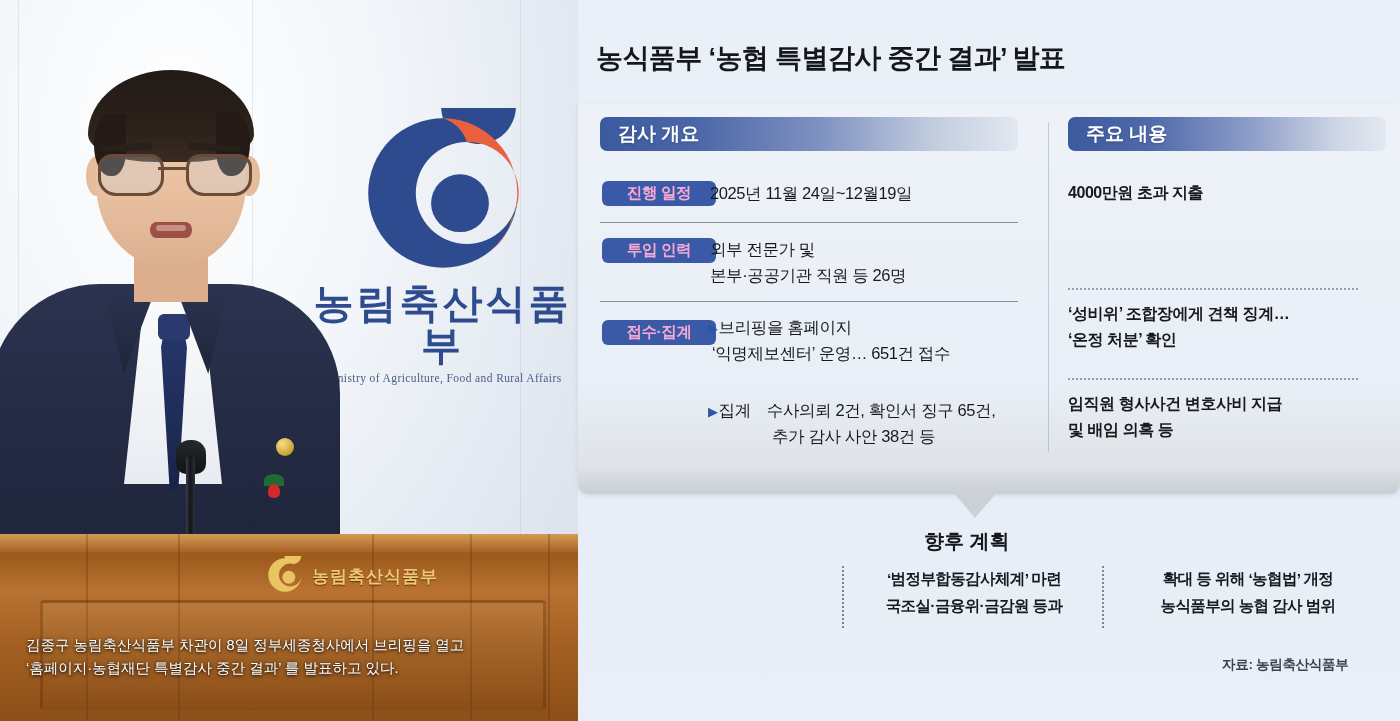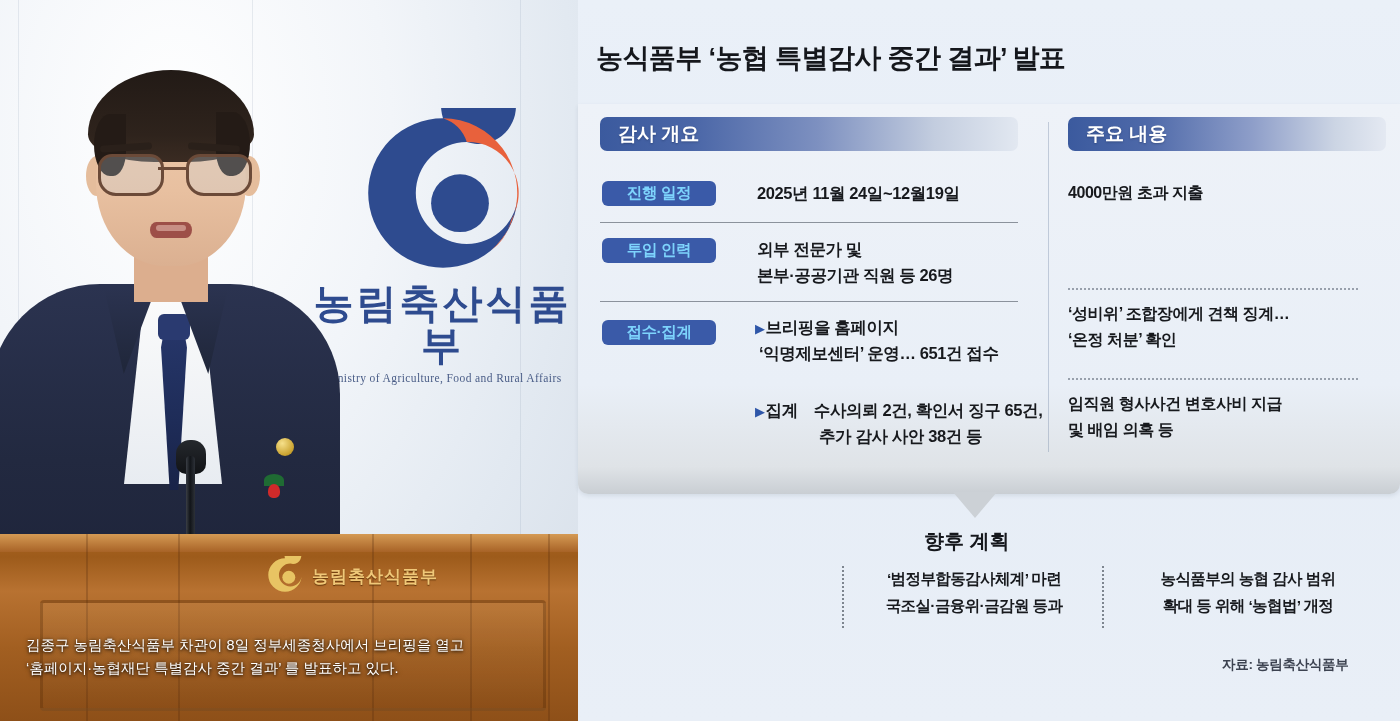--- a/index.html
+++ b/index.html
@@ -120,24 +120,24 @@
       display:flex;align-items:center;}
   .panel-head span{font-size:19px;font-weight:700;color:#fff;margin-left:18px;
       text-shadow:0 1px 2px rgba(20,35,70,.35);}
   .ph-left{left:600px;top:117px;width:418px;
       background:linear-gradient(90deg,#3b5a9e 0%,#4a66a7 22%,#7d90c0 52%,#c3cddf 80%,#e2e8f1 100%);}
   .ph-right{left:1068px;top:117px;width:318px;
       background:linear-gradient(90deg,#3b5a9e 0%,#4e69a9 25%,#8e9ec9 58%,#ccd5e4 84%,#e4e9f2 100%);}
 
   .chip{position:absolute;height:25px;border-radius:6px;background:#3a5aa8;
       display:flex;align-items:center;justify-content:center;padding:0 11px;}
-  .chip span{color:#7dd3fc;font-size:15.5px;font-weight:700;letter-spacing:-.4px;white-space:nowrap;}
-
-  .rowtext{position:absolute;color:#17191d;font-size:16.5px;font-weight:700;
-      line-height:1.58;letter-spacing:-.4px;margin-left:47px;}
+  .chip span{color:#f9a8d4;font-size:15.5px;font-weight:700;letter-spacing:-.4px;white-space:nowrap;}
+
+  .rowtext{position:absolute;color:#17191d;font-size:16.5px;font-weight:400;
+      line-height:1.58;letter-spacing:-.4px;}
   .hr{position:absolute;height:1px;background:#8b929c;}
 
   .bull{color:#2e56a8;font-size:13px;margin-right:1px;}
 
   .rtext{position:absolute;color:#17191d;font-size:16px;font-weight:600;
       line-height:1.62;letter-spacing:-.45px;}
   .dots{position:absolute;height:0;border-top:2px dotted #98a0ac;}
 
   
   .plan-title{position:absolute;left:924px;top:528px;font-size:20px;font-weight:700;color:#15171c;}
@@ -291,18 +291,18 @@
 
   <div class="vdots" style="left:842px"></div>
 
   <div class="plan-col c2">
     <div>‘범정부합동감사체계’ 마련</div>
     <div>국조실·금융위·금감원 등과</div>
   </div>
   <div class="vdots" style="left:1102px"></div>
 
   <div class="plan-col c3">
+    <div>확대 등 위해 ‘농협법’ 개정</div>
     <div>농식품부의 농협 감사 범위</div>
-    <div>확대 등 위해 ‘농협법’ 개정</div>
   </div>
 
   <div class="source">자료: 농림축산식품부</div>
 </div>
 
 </body></html>

